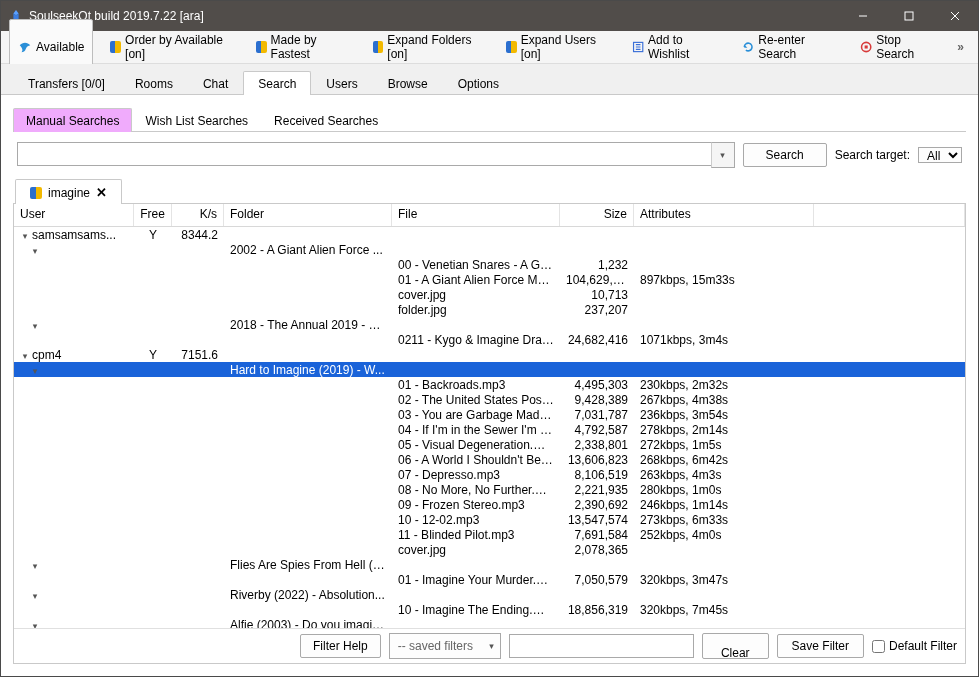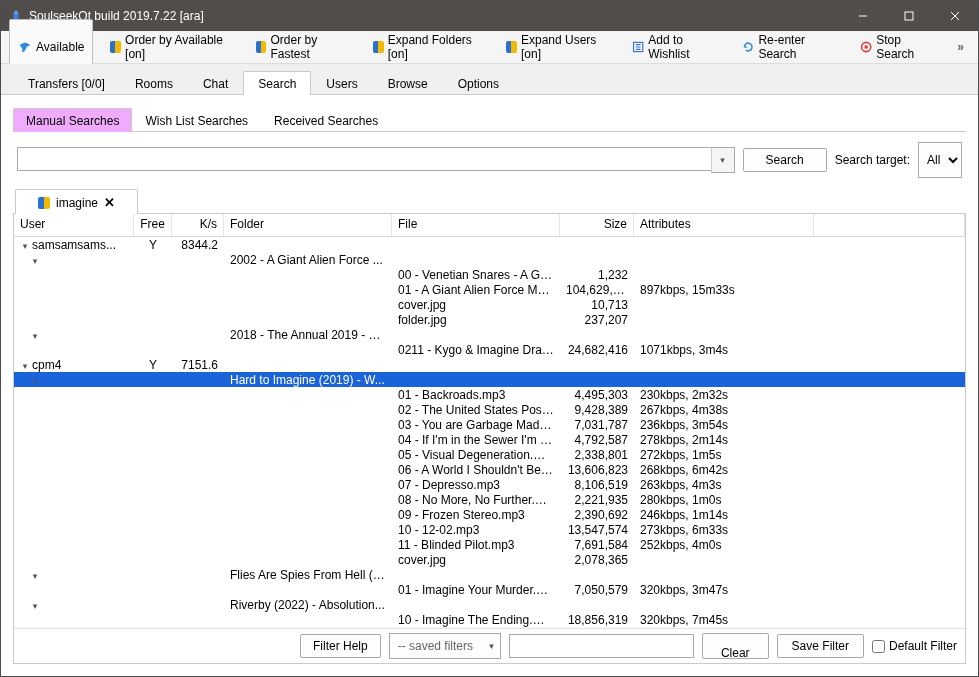--- a/index.html
+++ b/index.html
@@ -17,21 +17,21 @@
 .content{flex:1;background:#fff;padding:10px 12px 12px;display:flex;flex-direction:column;min-height:0}
 .subtabs{display:flex;align-items:flex-end;height:26px;border-bottom:1px solid #c9c9c9}
 .subtab{padding:5px 12px 4px;border:1px solid transparent;border-bottom:none;font-size:12px;position:relative;top:1px}
 .subtab.active{background:#f0abfc;border-color:#c9c9c9;border-radius:2px 2px 0 0}
 .searchrow{display:flex;align-items:center;gap:8px;padding:10px 4px 8px}
 .searchbox{flex:1;display:flex}
 .searchbox input{flex:1;height:22px;border:1px solid #a9a9a9;border-right:none;padding:0 6px;font-family:inherit;font-size:12px}
 .searchbox .drop{width:22px;height:24px;border:1px solid #a9a9a9;border-left:1px solid #ccc;display:flex;align-items:center;justify-content:center;font-size:9px;color:#555;background:#f5f5f5}
 button.plain{height:24px;padding:0 22px;border:1px solid #a9a9a9;background:#fdfdfd;font-family:inherit;font-size:12px;border-radius:2px}
 .resulttabs{display:flex;align-items:flex-end;height:27px;border-bottom:1px solid #c9c9c9;padding-left:2px}
-.resulttab{padding:5px 22px 4px;border:1px solid #c9c9c9;border-bottom:none;background:#fff;border-radius:2px 2px 0 0;display:flex;align-items:center;gap:6px;font-size:12px;position:relative;top:1px}
+.resulttab{padding:5px 14px 4px;border:1px solid #c9c9c9;border-bottom:none;background:#fff;border-radius:2px 2px 0 0;display:flex;align-items:center;gap:6px;font-size:12px;position:relative;top:1px}
 .resulttab .x{font-weight:bold;font-size:13px}
 .listwrap{flex:1;border:1px solid #c9c9c9;border-top:none;display:flex;flex-direction:column;min-height:0}
 .colhdr{height:22px;display:flex;border-bottom:1px solid #d8d8d8;background:#fff;font-size:12px}
 .colhdr div{border-right:1px solid #e4e4e4;padding:3px 6px;box-sizing:border-box;overflow:hidden;white-space:nowrap}
 .rows{flex:1;overflow:auto;font-size:12px}
 .row{display:flex;height:15px;align-items:center}
 .row>div{padding:0 6px;box-sizing:border-box;overflow:hidden;white-space:nowrap;text-overflow:ellipsis}
 .row.sel{background:#1a63d9;color:#fff}
 .c-user{width:120px}
 .c-free{width:38px;text-align:center}
@@ -41,21 +41,21 @@
 .c-size{width:74px;text-align:right}
 .c-attr{width:180px}
 .exp{display:inline-block;width:10px;text-align:center;color:#555;font-size:9px;margin-right:2px}
 .filterrow{height:34px;border-top:1px solid #e0e0e0;display:flex;align-items:center;gap:8px;padding:0 8px}
 .filtersel{height:24px;border:1px solid #a9a9a9;padding:0 12px 0 8px;font-size:12px;display:flex;align-items:center;position:relative;min-width:90px;color:#666;background:#fdfdfd}
 .filtersel::after{content:"▾";position:absolute;right:6px;font-size:9px;color:#555}
 .filterrow input[type=text]{flex:1;height:22px;border:1px solid #a9a9a9;padding:0 6px;font-family:inherit;font-size:12px}
 .chk{display:flex;align-items:center;gap:4px}
 .chk input{margin:0}
 .ico{display:inline-block;width:14px;height:14px;vertical-align:middle}
-select{height:36px;border:1px solid #a9a9a9;font-family:inherit;font-size:12px;padding:0 4px;background:#fdfdfd}
+select{height:16px;border:1px solid #a9a9a9;font-family:inherit;font-size:12px;padding:0 4px;background:#fdfdfd}
 .swap-ico{width:12px;height:12px;background:linear-gradient(90deg,#2b6fcf 50%,#f2b900 50%);border-radius:2px;display:inline-block}
 .overflow{margin-left:auto;padding:0 6px;font-weight:bold;color:#666}
 </style>
 </head>
 <body>
 
 <div class="window">
   <div class="titlebar">
     <div class="title">
       <svg class="ico" viewBox="0 0 16 16">
@@ -90,21 +90,21 @@
           <path fill="#2a8fd8" d="M2 6c3-4 9-4 12 0-2 1-4 1-5 4-1 3-3 4-5 4 2-2 1-5-2-8z"></path>
         </svg>
         <span>Available</span>
       </div>
     <div class="tb-btn">
         <span class="swap-ico"></span>
         <span>Order by Available [on]</span>
       </div>
     <div class="tb-btn">
         <span class="swap-ico"></span>
-        <span>Order by Fastest</span>
+        <span>Made by Fastest</span>
       </div>
     <div class="tb-btn">
         <span class="swap-ico"></span>
         <span>Expand Folders [on]</span>
       </div>
     <div class="tb-btn">
         <span class="swap-ico"></span>
         <span>Expand Users [on]</span>
       </div>
     <div class="tb-btn">

